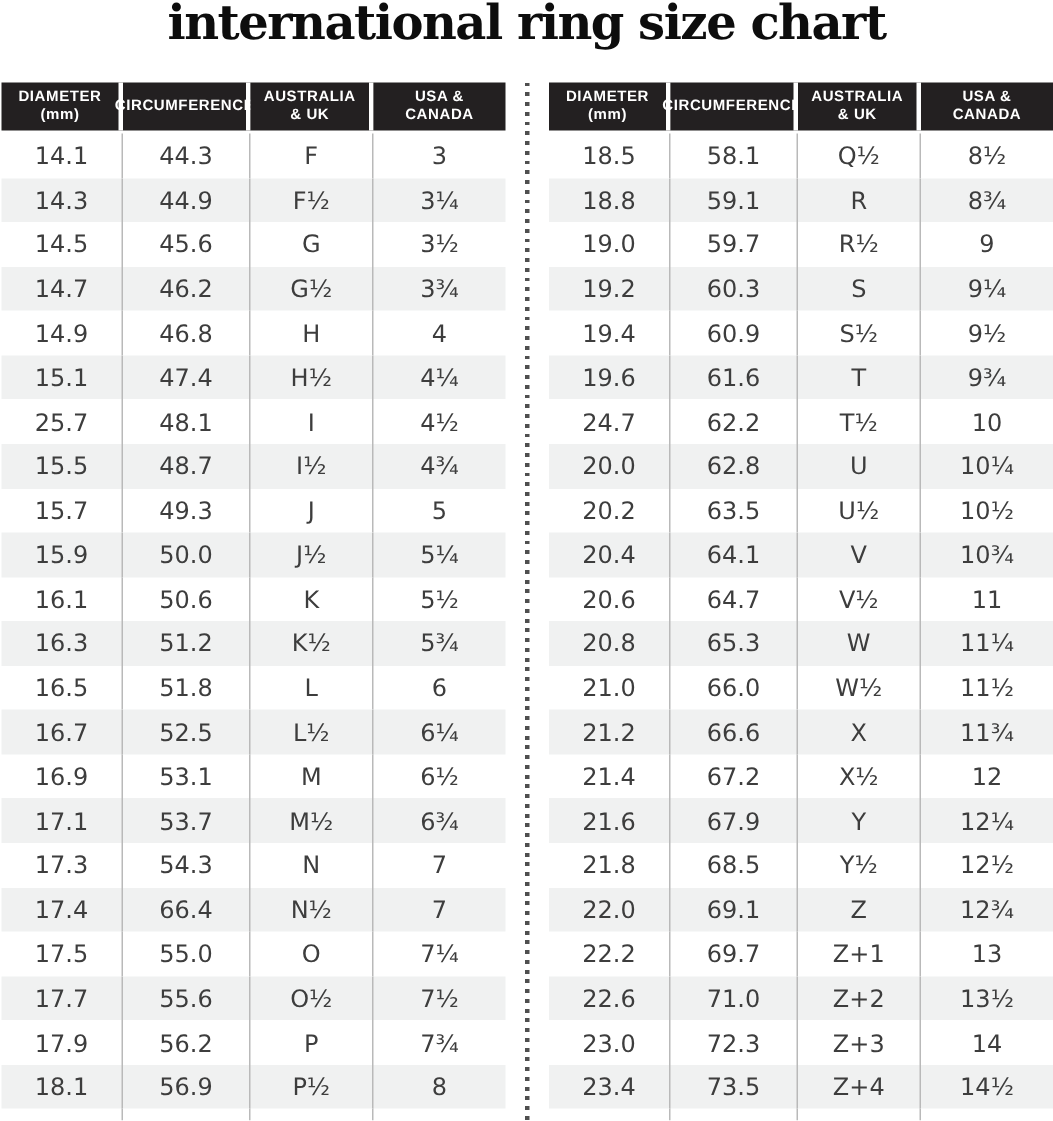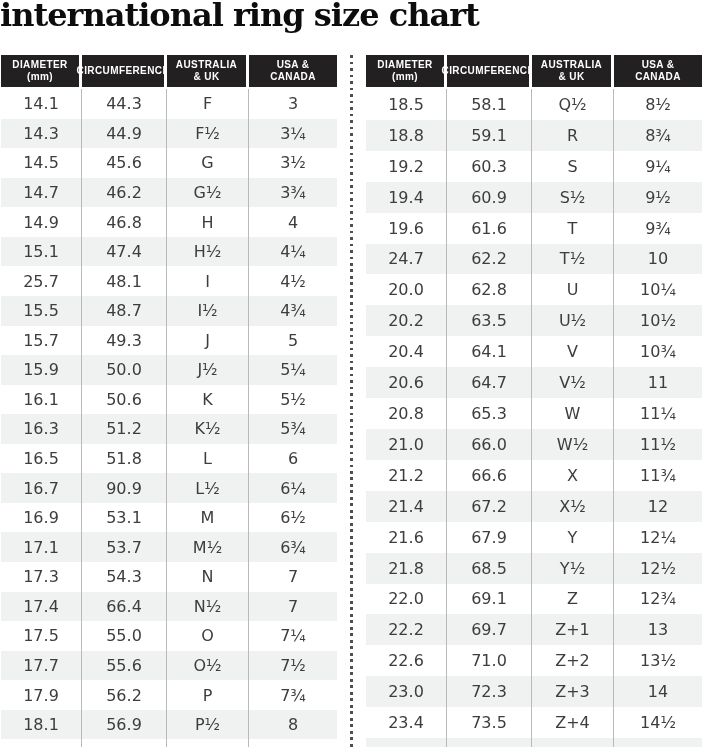--- a/index.html
+++ b/index.html
@@ -9,20 +9,21 @@
     background: #ffffff;
     font-family: "DejaVu Sans", sans-serif;
   }
   .title {
     height: 33px;
     font-family: "DejaVu Serif", serif;
     font-weight: bold;
     font-size: 32px;
     line-height: 31px;
     letter-spacing: -1px;
+    text-align: center;
     color: #0d0d0d;
     white-space: nowrap;
   }
   .tables { display: flex; height: 714px; margin-top: 22px; }
   .panel { width: 336px; display: flex; flex-direction: column; }
   .panel.left { margin-left: 1px; }
   .divider-col {
     width: 29px;
     display: flex; justify-content: center;
   }
@@ -165,21 +166,21 @@
             <div class="tcell">5¾</div>
           </div>
           <div class="trow">
             <div class="tcell">16.5</div>
             <div class="tcell">51.8</div>
             <div class="tcell">L</div>
             <div class="tcell">6</div>
           </div>
           <div class="trow">
             <div class="tcell">16.7</div>
-            <div class="tcell">90.9</div>
+            <div class="tcell">52.5</div>
             <div class="tcell">L½</div>
             <div class="tcell">6¼</div>
           </div>
           <div class="trow">
             <div class="tcell">16.9</div>
             <div class="tcell">53.1</div>
             <div class="tcell">M</div>
             <div class="tcell">6½</div>
           </div>
           <div class="trow">
@@ -263,20 +264,26 @@
             <div class="tcell">Q½</div>
             <div class="tcell">8½</div>
           </div>
           <div class="trow">
             <div class="tcell">18.8</div>
             <div class="tcell">59.1</div>
             <div class="tcell">R</div>
             <div class="tcell">8¾</div>
           </div>
           <div class="trow">
+            <div class="tcell">19.0</div>
+            <div class="tcell">59.7</div>
+            <div class="tcell">R½</div>
+            <div class="tcell">9</div>
+          </div>
+          <div class="trow">
             <div class="tcell">19.2</div>
             <div class="tcell">60.3</div>
             <div class="tcell">S</div>
             <div class="tcell">9¼</div>
           </div>
           <div class="trow">
             <div class="tcell">19.4</div>
             <div class="tcell">60.9</div>
             <div class="tcell">S½</div>
             <div class="tcell">9½</div>

